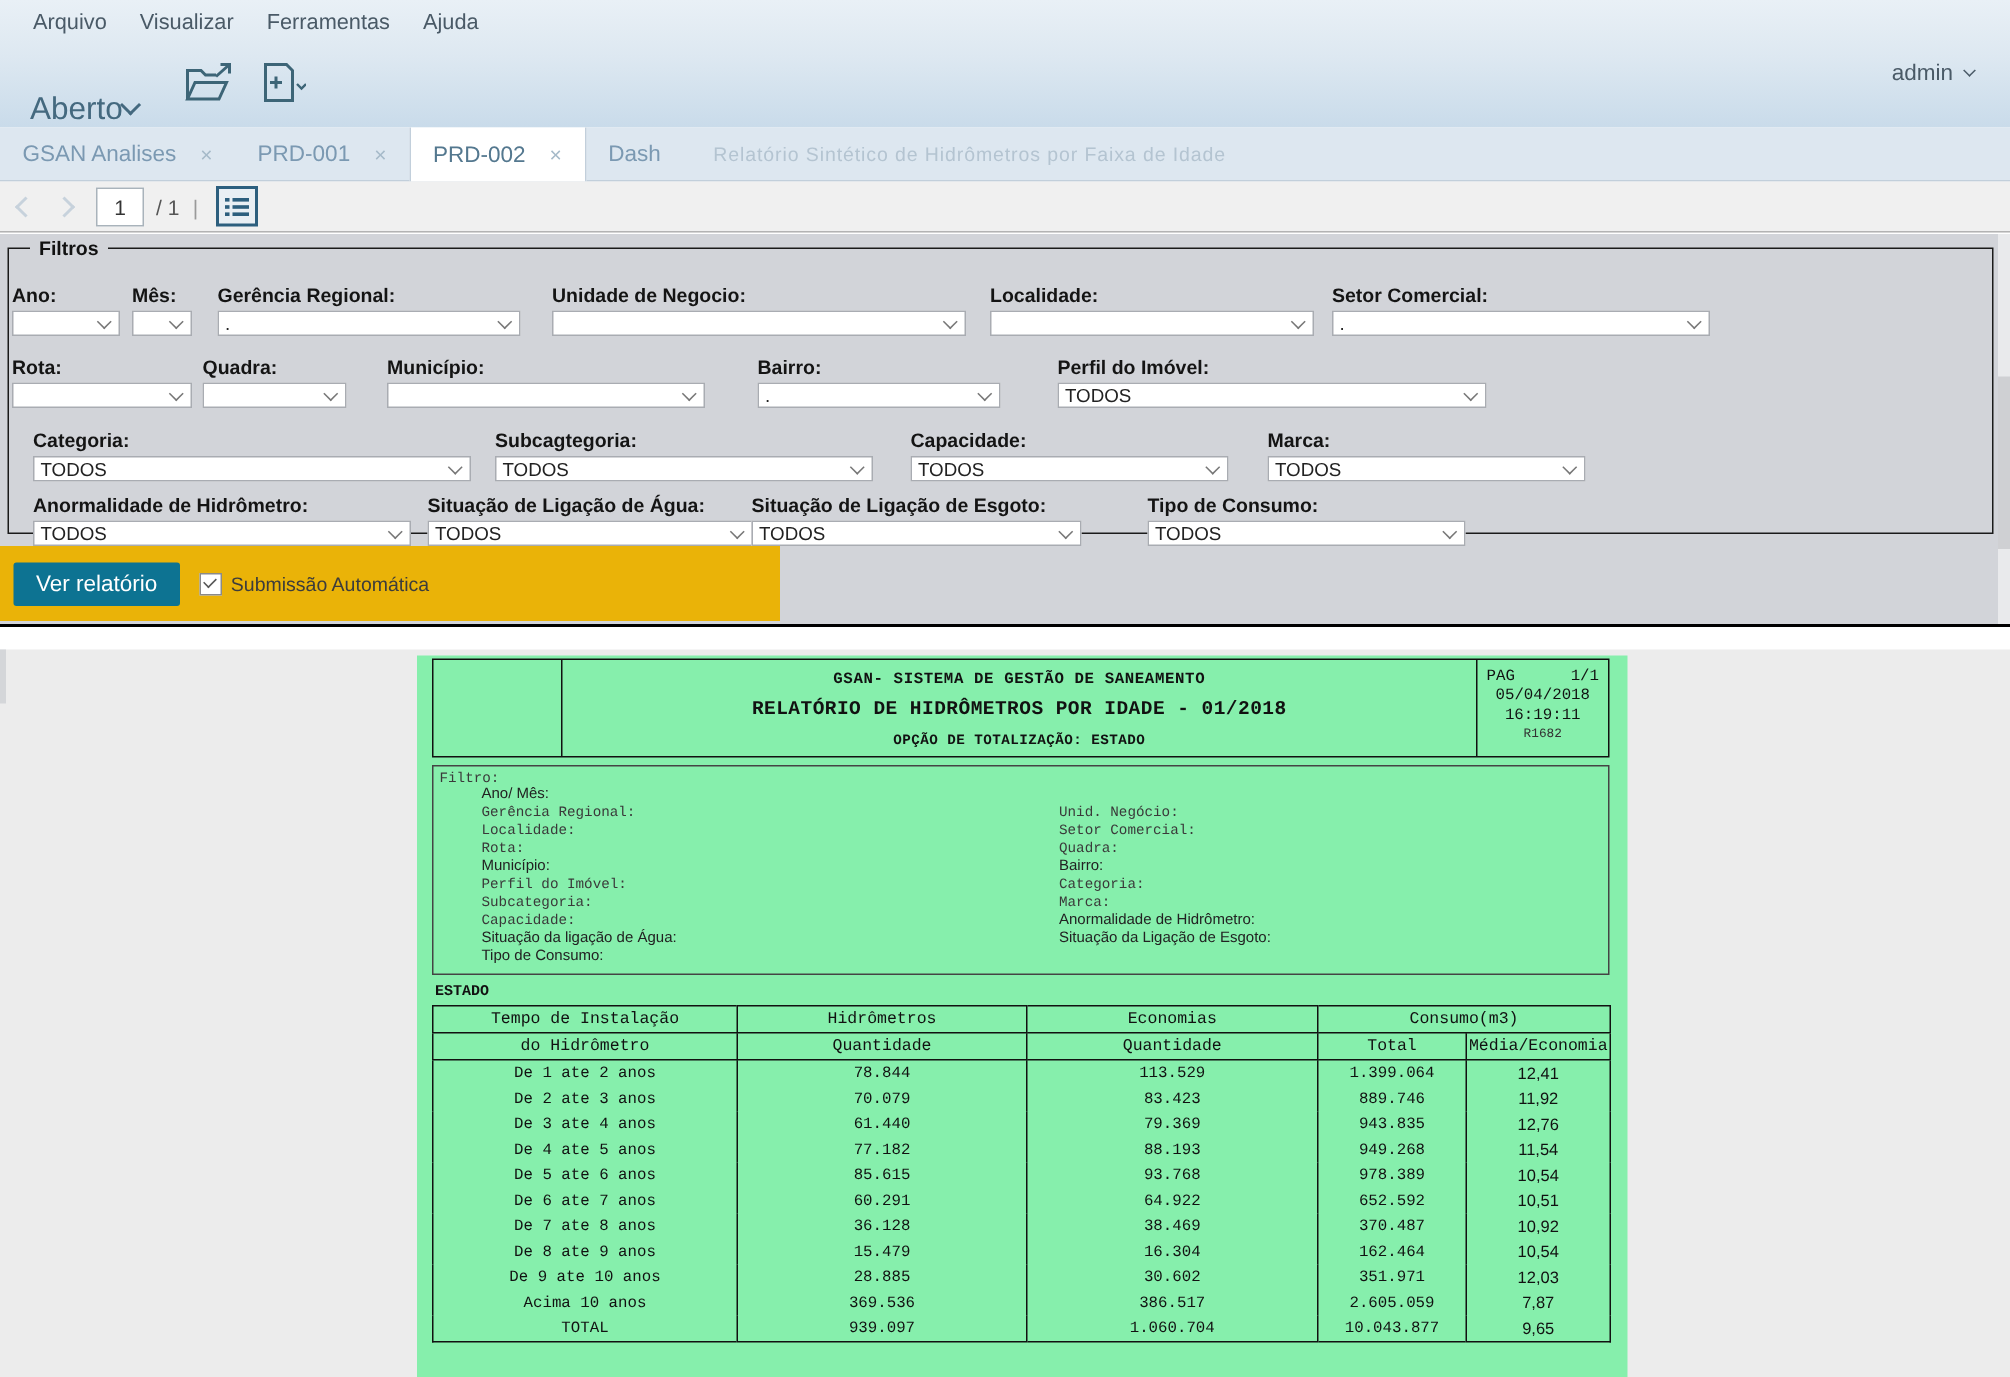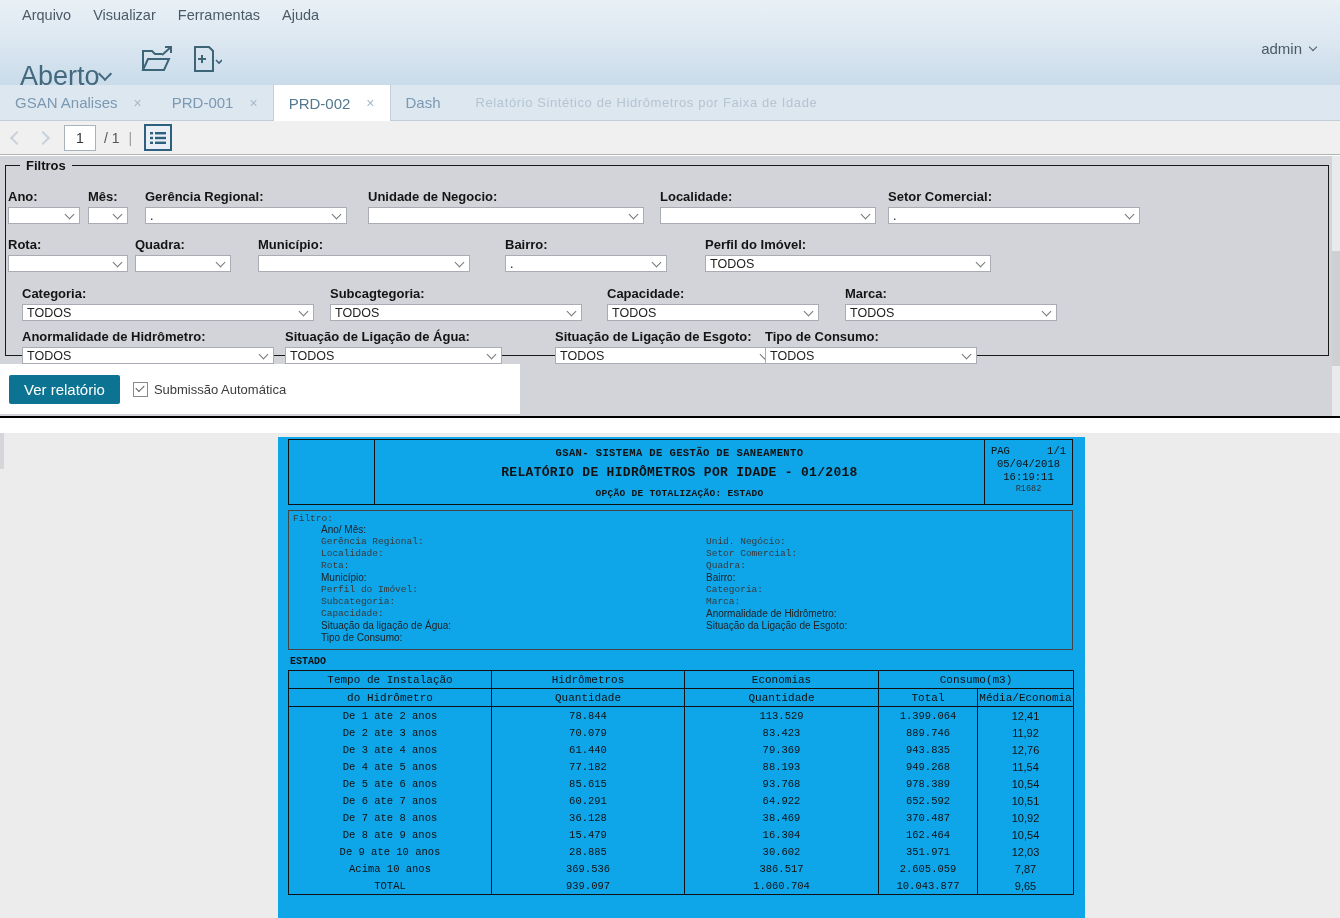--- a/index.html
+++ b/index.html
@@ -4,21 +4,21 @@
 <style>
   html,body{margin:0;padding:0;}
   body{width:1340px;height:918px;position:relative;overflow:hidden;
        font-family:"Liberation Sans",sans-serif;background:#fff;}
   
   .toolbar{position:absolute;left:0;top:0;width:100%;height:85px;
     background:linear-gradient(180deg,#e9f0f6 0%,#dde8f1 45%,#c9dbea 100%);}
   .menubar{display:flex;gap:22px;padding:7px 0 0 22px;font-size:14.5px;color:#4a5a67;}
   .menu-item{cursor:default;}
   .toolbar-row2{display:flex;align-items:center;margin:6px 0 0 20px;}
-  .open-menu{display:flex;align-items:center;font-size:27px;color:#44697f;margin-top:32px;}
+  .open-menu{display:flex;align-items:center;font-size:21px;color:#44697f;margin-top:32px;}
   .chev{display:inline-block;border-right:2px solid #44697f;border-bottom:2px solid #44697f;
         width:8px;height:8px;transform:rotate(45deg);margin-top:-6px;}
   .chev.sm{width:5px;height:5px;border-width:1.5px;border-color:#4a5a67;margin-top:-3px;}
   .tool-icon{margin-left:30px;cursor:pointer;}
   .tool-icon + .tool-icon{margin-left:16px;}
   .user-menu{position:absolute;right:24px;top:40px;display:flex;align-items:center;gap:8px;
              font-size:15px;color:#4a5a67;}
   
   .tabbar{position:absolute;left:0;top:85px;width:100%;height:36px;background:#dde7f0;
           border-bottom:1px solid #c2cfdb;display:flex;font-size:15px;color:#7b99b2;box-sizing:border-box;}
@@ -44,35 +44,35 @@
                 border-bottom:6px solid #000000;}
   fieldset.filters{position:absolute;left:5px;top:2px;width:1322px;height:196px;margin:0;padding:0;
                    border:1px solid #1a1a1a;}
   fieldset.filters legend{font-weight:bold;font-size:13px;color:#111;margin-left:14px;padding:0 6px;}
   .fgroup{position:absolute;}
   .fgroup .flabel{font-weight:bold;font-size:13px;color:#141414;margin-bottom:3px;white-space:nowrap;}
   .select{background:#fff;border:1px solid #a9acb2;height:17px;box-sizing:border-box;display:flex;
           align-items:center;justify-content:space-between;padding:0 6px 0 4px;font-size:12.5px;color:#222;cursor:pointer;}
   .select .dchev{width:6px;height:6px;border-right:1.5px solid #777;border-bottom:1.5px solid #777;
                  transform:rotate(45deg);margin-top:-3px;flex:none;}
-  .action-strip{position:absolute;left:0;top:208px;width:520px;height:50px;background:#ffffff;
+  .action-strip{position:absolute;left:0;top:208px;width:520px;height:50px;background:#eab308;
                 display:flex;align-items:center;padding-left:9px;box-sizing:border-box;}
   .submit-btn{background:#0d7392;color:#fff;border:none;border-radius:2px;font-size:15px;
               font-family:inherit;padding:0 15px;height:29px;cursor:pointer;}
   .auto-check{display:flex;align-items:center;gap:6px;margin-left:13px;font-size:13px;color:#3c3c3c;cursor:pointer;}
   .checkbox{width:13px;height:13px;background:#fff;border:1px solid #8a8a8a;position:relative;flex:none;}
   .checkbox::after{content:"";position:absolute;left:2px;top:2px;width:7px;height:4px;
                    border-left:1.6px solid #555;border-bottom:1.6px solid #555;transform:rotate(-45deg);}
   .v-track{position:absolute;right:0;top:0;width:8px;height:260px;background:#e9eaec;}
   .v-thumb{width:8px;height:115px;margin-top:95px;background:#cfd0d3;}
   
   .gap-strip{position:absolute;left:0;top:418px;width:100%;height:15px;background:#fff;}
   .report-area{position:absolute;left:0;top:433px;width:100%;height:485px;background:#ececec;}
   .left-sliver{position:absolute;left:0;top:0;width:4px;height:36px;background:#d4d6d9;}
-  .page{position:absolute;left:278px;top:4px;width:807px;height:481px;background:#0ea5e9;}
+  .page{position:absolute;left:278px;top:4px;width:807px;height:481px;background:#86efac;}
   .mono{font-family:"Liberation Mono",monospace;}
   .rpt-header{position:absolute;left:10px;top:2px;width:785px;height:66px;border:1px solid #111;
               display:flex;box-sizing:border-box;}
   .rpt-logo{width:85px;border-right:1px solid #111;flex:none;}
   .rpt-center{flex:1;text-align:center;padding-top:7px;font-family:"Liberation Mono",monospace;font-weight:bold;color:#111;}
   .rpt-line1{font-size:10.5px;letter-spacing:.4px;}
   .rpt-line2{font-size:13px;margin-top:6px;letter-spacing:.3px;}
   .rpt-line3{font-size:9.5px;margin-top:8px;letter-spacing:.3px;}
   .rpt-meta{width:88px;border-left:1px solid #111;flex:none;font-family:"Liberation Mono",monospace;
             font-size:10.5px;color:#111;padding:4px 6px 0 6px;box-sizing:border-box;text-align:center;}
@@ -292,21 +292,21 @@
           <span class="dchev"></span>
         </div>
     </div>
     <div class="fgroup" style="left:279px;top:156px;width:217px;">
       <div class="flabel">Situação de Ligação de Água:</div>
       <div class="select">
           <span>TODOS</span>
           <span class="dchev"></span>
         </div>
     </div>
-    <div class="fgroup" style="left:549px;top:156px;width:220px;">
+    <div class="fgroup" style="left:495px;top:156px;width:220px;">
       <div class="flabel">Situação de Ligação de Esgoto:</div>
       <div class="select">
           <span>TODOS</span>
           <span class="dchev"></span>
         </div>
     </div>
     <div class="fgroup" style="left:759px;top:156px;width:212px;">
       <div class="flabel">Tipo de Consumo:</div>
       <div class="select">
           <span>TODOS</span>

